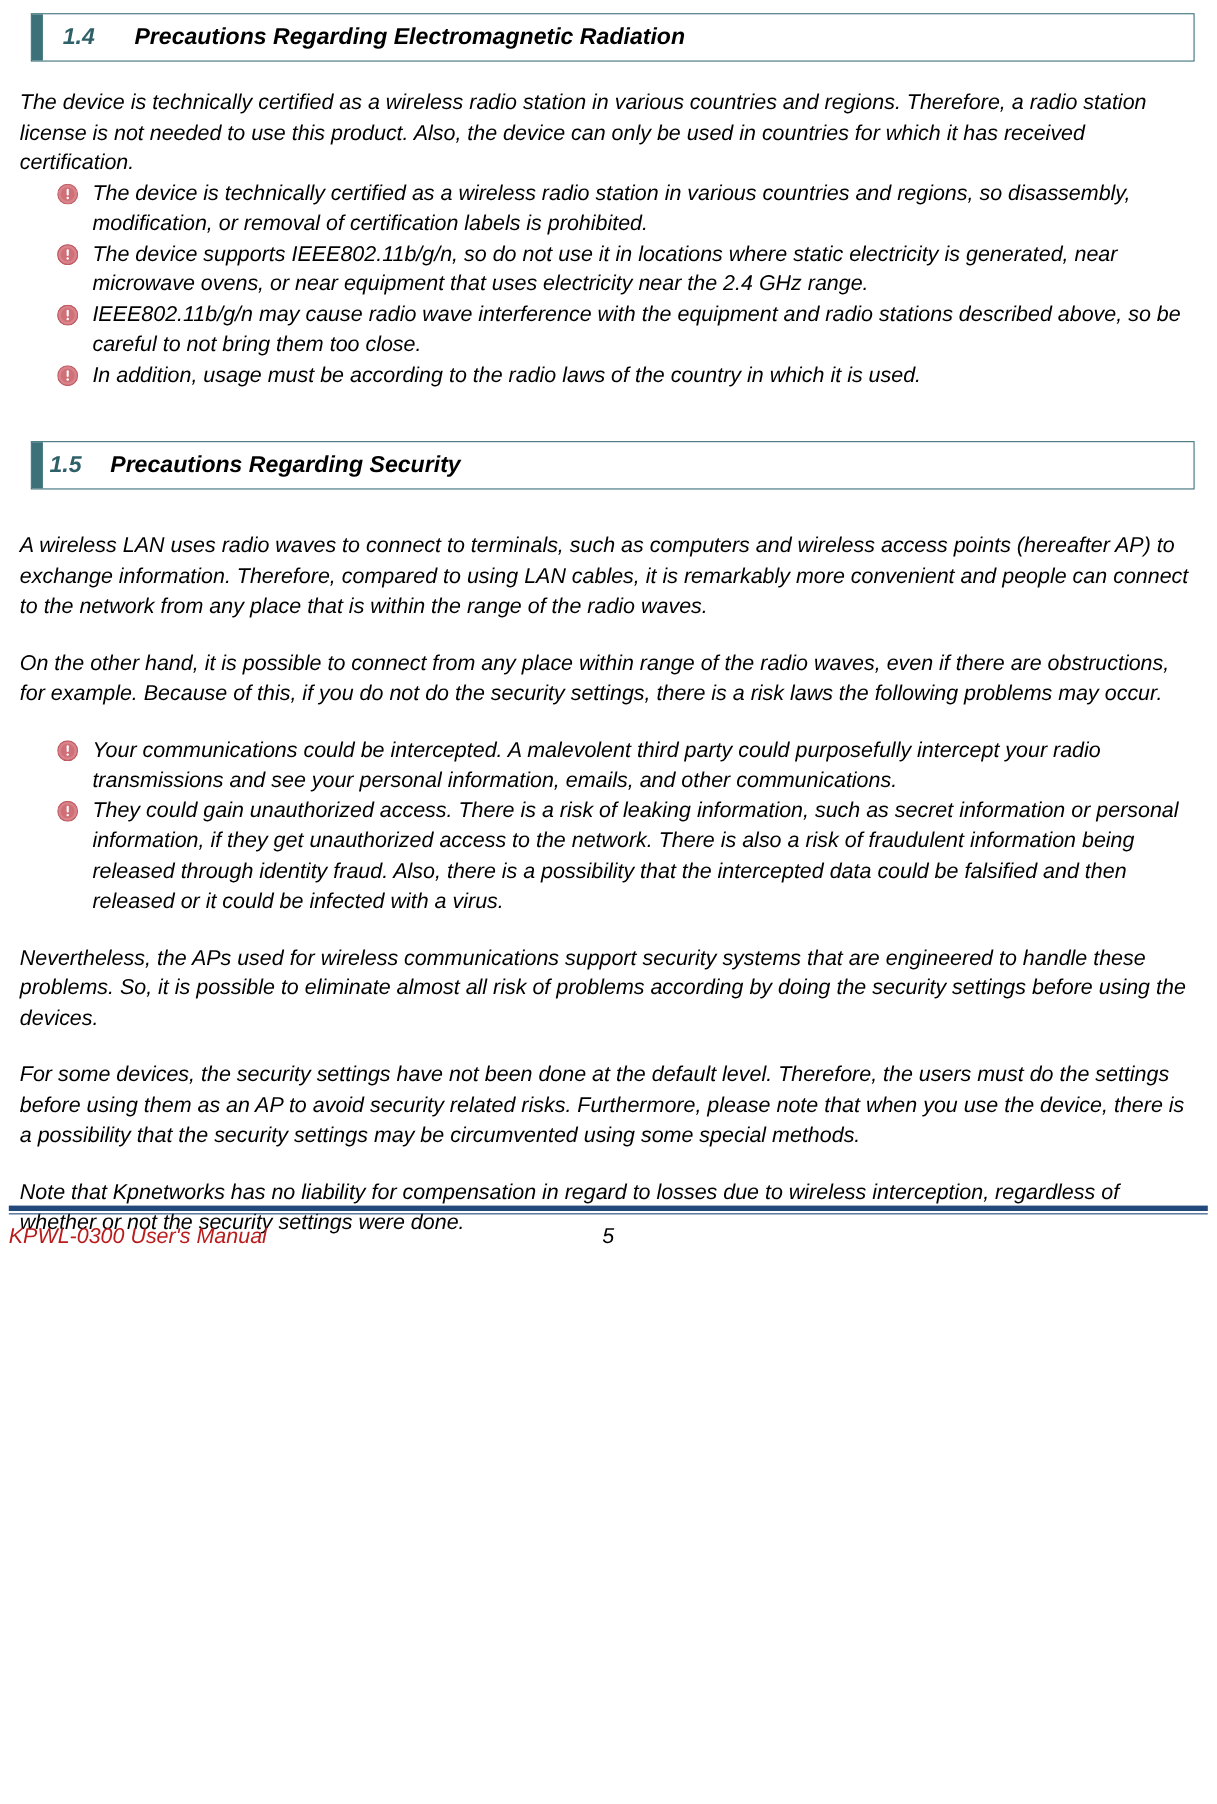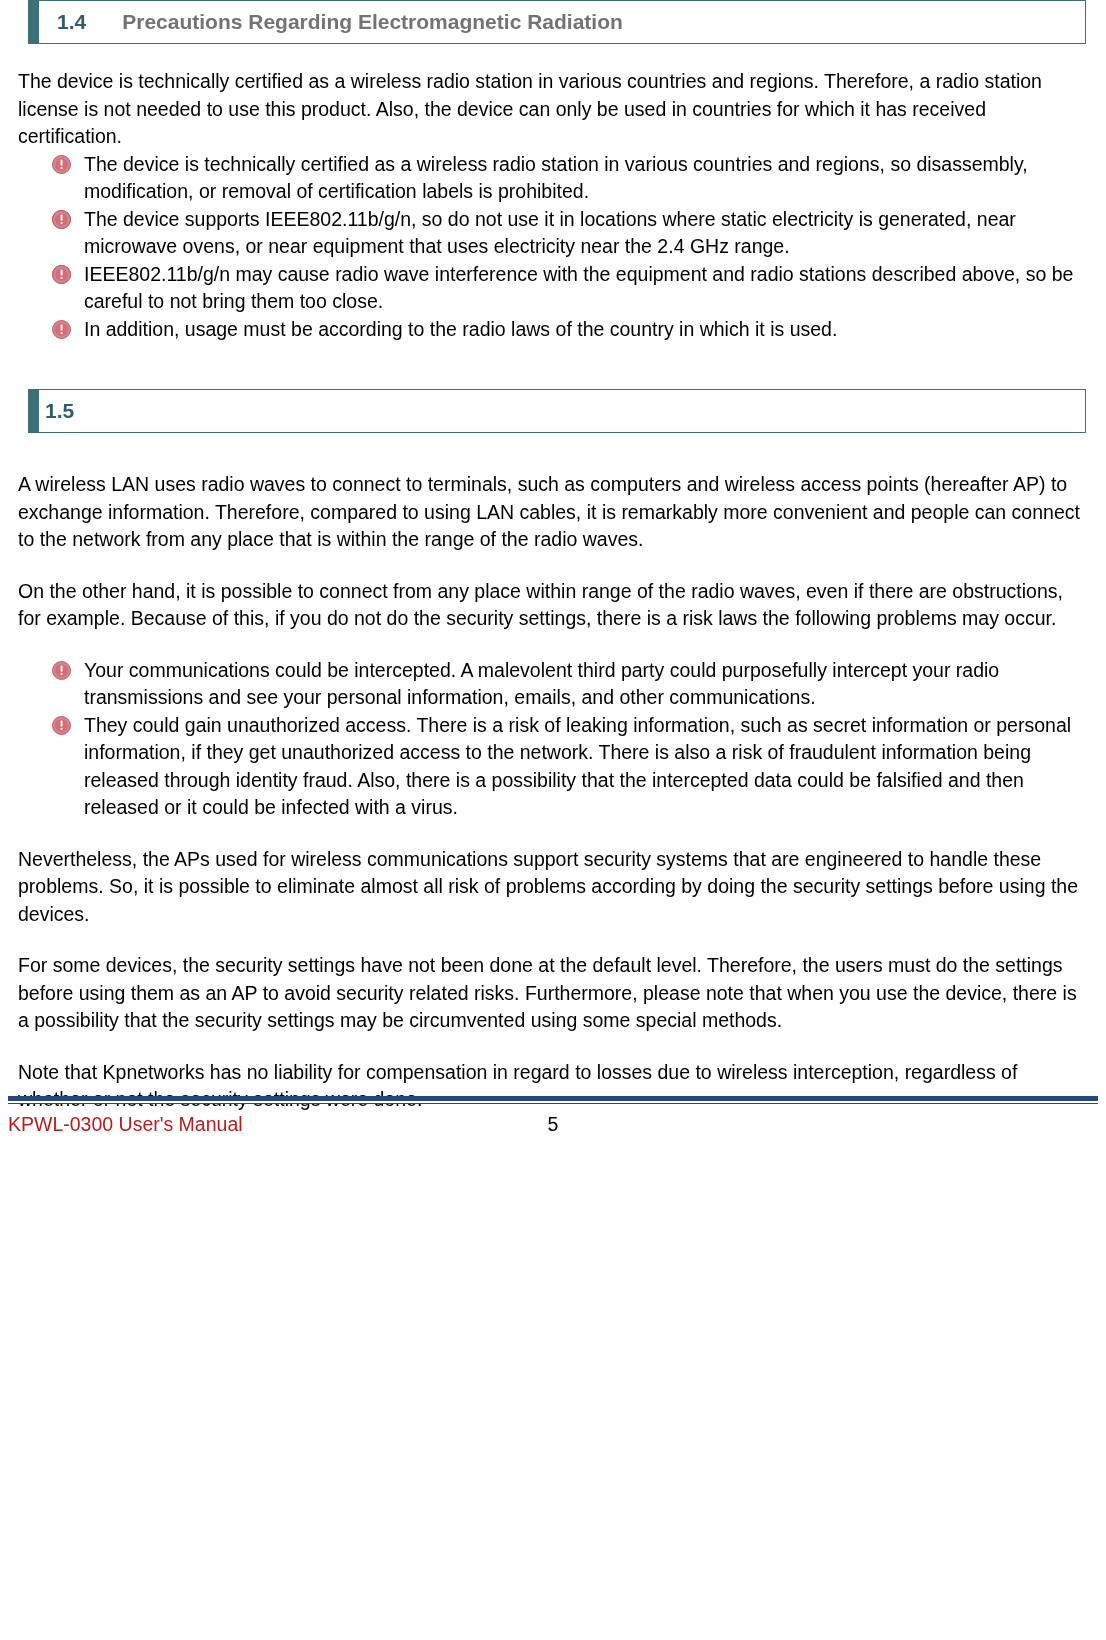--- a/index.html
+++ b/index.html
@@ -14,21 +14,22 @@
     font-family: "Liberation Sans", sans-serif;
     color: #000000;
     overflow: hidden;
   }
 
   .page {
     position: relative;
     width: 1106px;
     height: 1152px;
     box-sizing: border-box;
-    padding: 0 10px;
+    padding: 12px 10px;
+    font-style: italic;
   }
 
   
   .section-head {
     position: relative;
     box-sizing: border-box;
     height: 44px;
     margin: 0 10px 0 18px;
     border: 1px solid #3d7179;
     background: #ffffff;
@@ -46,21 +47,21 @@
   .section-head .num {
     font-size: 21px;
     font-weight: bold;
     color: #2f6068;
     margin-left: 28px;
     letter-spacing: 0px;
   }
   .section-head .title {
     font-size: 21px;
     font-weight: bold;
-    color: #737373;
+    color: #000000;
     margin-left: 36px;
   }
   .section-head.s15 .num { margin-left: 16px; }
   .section-head.s15 .title { margin-left: 26px; }
 
   
   .para {
     font-size: 19.5px;
     line-height: 27.5px;
     color: #000000;
@@ -221,20 +222,21 @@
       </span>
       <span>In addition, usage must be according to the radio laws of the country in which it is used.</span>
     </li>
   </ul>
 
   <div class="spacer-46"></div>
 
   <div class="section-head s15">
     <span class="accent"></span>
     <span class="num">1.5</span>
+    <span class="title">Precautions Regarding Security</span>
   </div>
 
   <div class="spacer-38"></div>
 
   <p class="para">A wireless LAN uses radio waves to connect to terminals, such as computers and wireless access points (hereafter AP) to exchange information. Therefore, compared to using LAN cables, it is remarkably more convenient and people can connect to the network from any place that is within the range of the radio waves.</p>
 
   <div class="spacer-24"></div>
 
   <p class="para">On the other hand, it is possible to connect from any place within range of the radio waves, even if there are obstructions, for example. Because of this, if you do not do the security settings, there is a risk laws the following problems may occur.</p>
 

